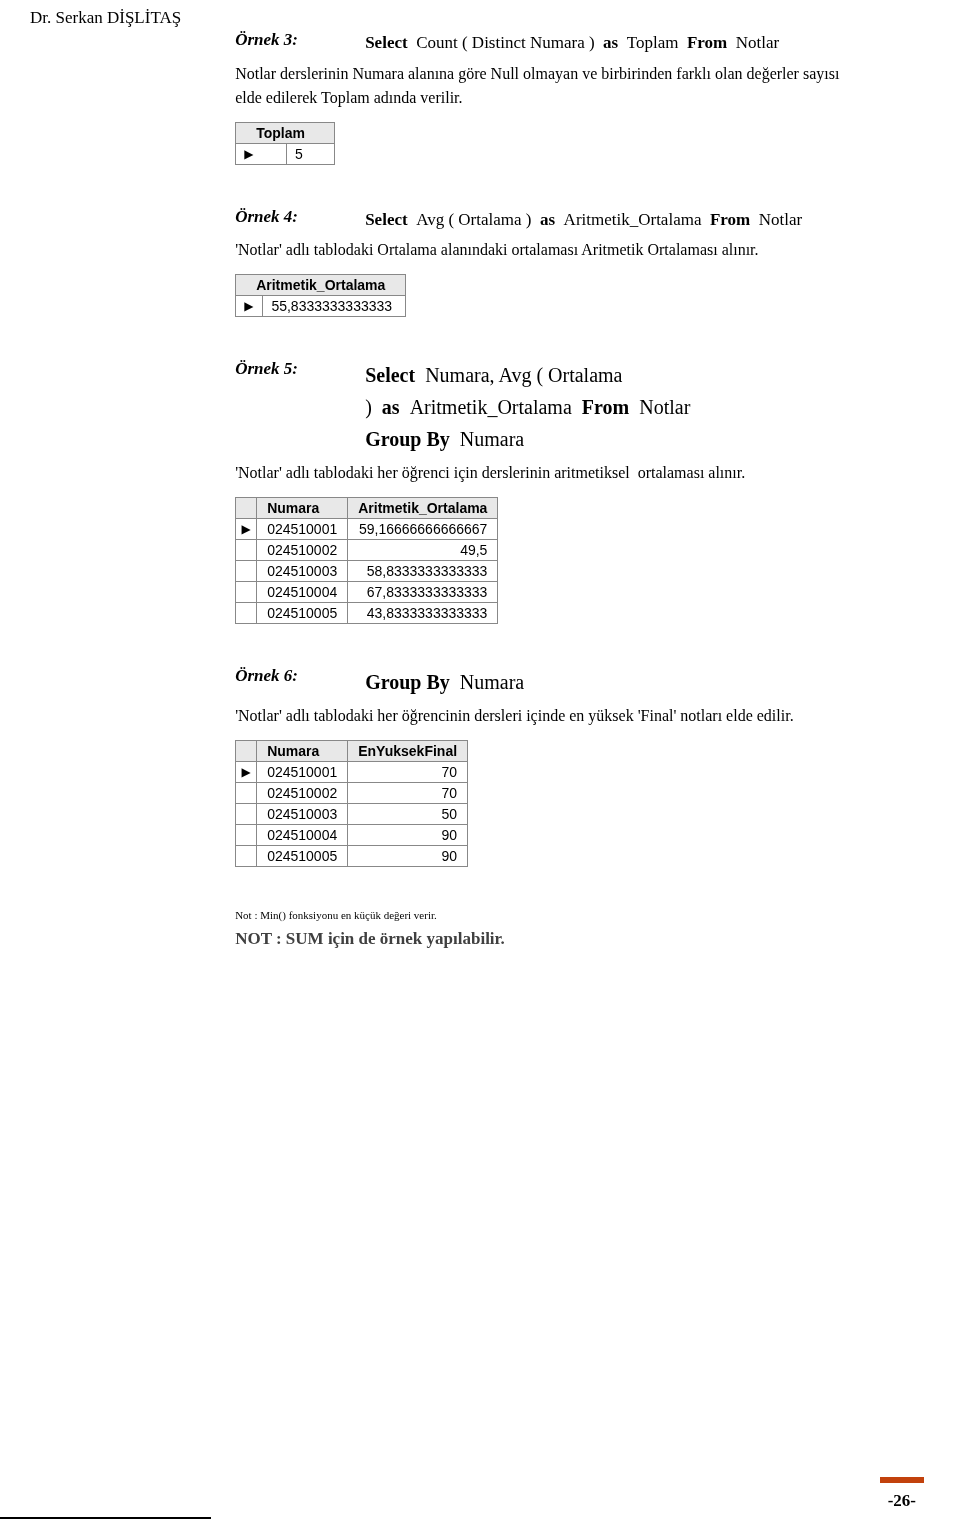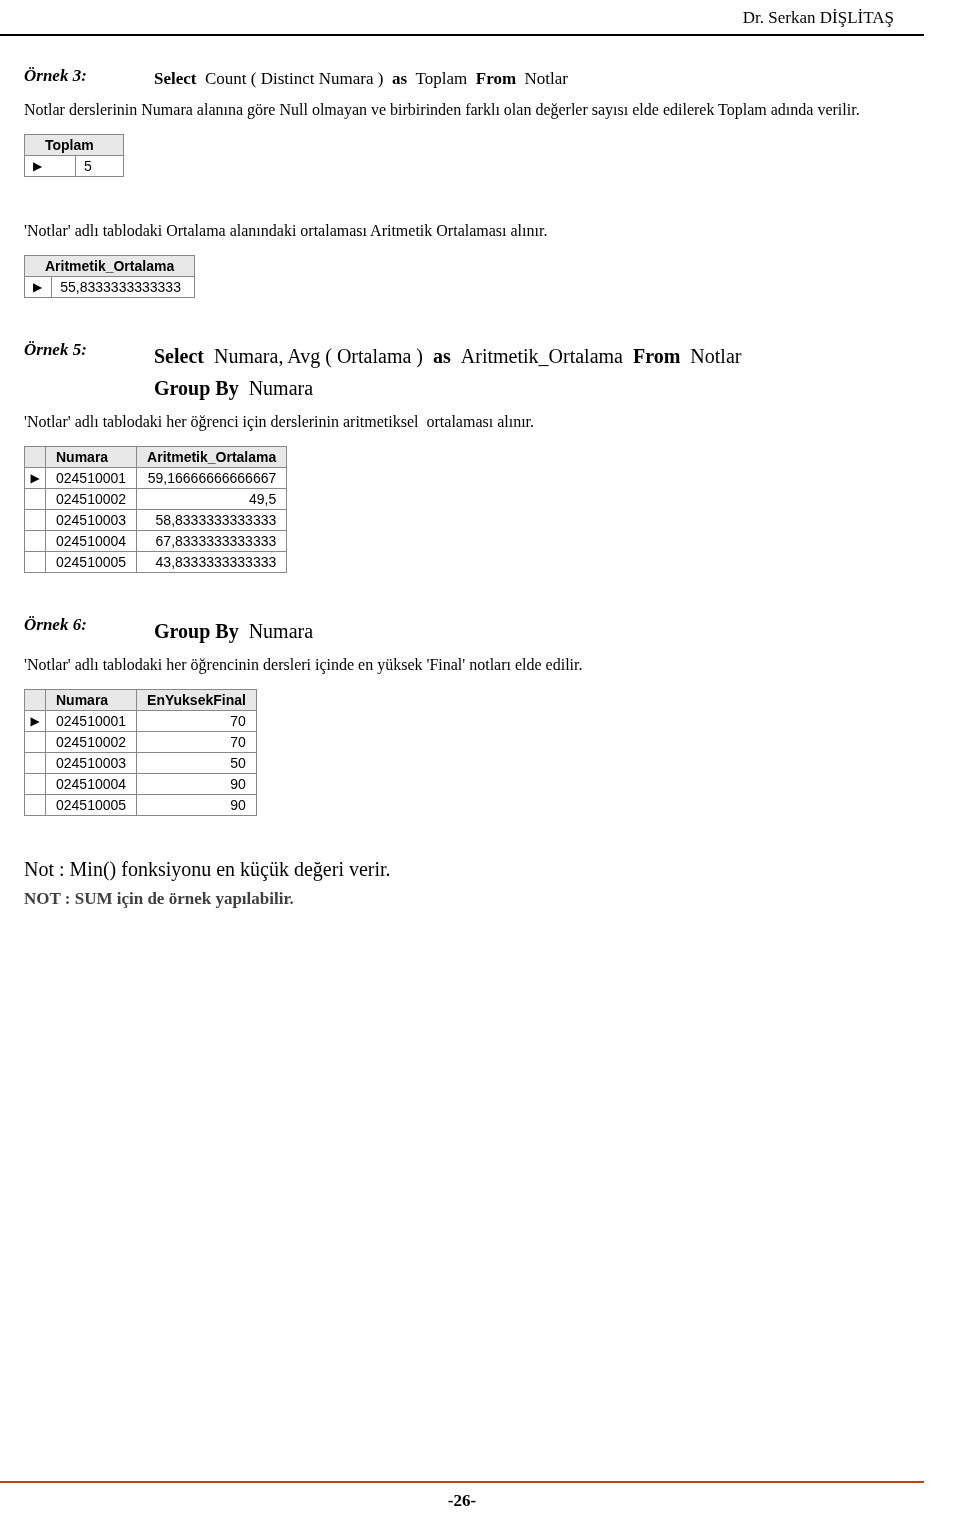--- a/index.html
+++ b/index.html
@@ -12,21 +12,21 @@
       min-height: 1519px;
       position: relative;
     }
 
     .page-container {
       width: 924px;
       min-height: 1519px;
       padding: 0;
       position: relative;
       display: flex;
-      flex-direction: column;
+      flex-direction: row;
     }
 
     
     .top-header {
       border-bottom: 2px solid #000;
       text-align: right;
       padding: 8px 30px 6px 30px;
       font-size: 17px;
       font-weight: normal;
     }
@@ -123,36 +123,36 @@
     }
 
     
     .row-arrow {
       font-size: 12px;
       color: #000;
     }
 
     
     .note-line {
-      font-size: 20px;
+      font-size: 11px;
       margin-top: 2px;
       margin-bottom: 4px;
     }
 
     
     .not-sum-line {
       font-size: 17px;
       color: #404040;
       font-weight: bold;
       margin-top: 8px;
     }
 
     
     .page-footer {
-      border-top: 2px solid #c2410c;
+      border-top: 6px solid #c2410c;
       text-align: center;
       padding: 8px;
       font-size: 17px;
       font-weight: bold;
       margin-top: auto;
     }
 
     .code-line {
       display: block;
       font-size: 20px;
@@ -189,20 +189,26 @@
             <tr>
               <td class="row-arrow">▶</td>
               <td>5</td>
             </tr>
           </tbody>
         </table>
       </div>
     </div>
 
     <div class="example-block">
+      <div class="example-title-row">
+        <span class="example-label">Örnek 4:</span>
+        <span class="example-code">
+          <span class="kw-bold">Select</span>&nbsp;&nbsp;Avg ( Ortalama )&nbsp;&nbsp;<span class="kw-bold">as</span>&nbsp;&nbsp;Aritmetik_Ortalama&nbsp;&nbsp;<span class="kw-bold">From</span>&nbsp;&nbsp;Notlar
+        </span>
+      </div>
       <div class="example-desc">'Notlar' adlı tablodaki Ortalama alanındaki ortalaması Aritmetik Ortalaması alınır.</div>
       <div class="result-table-wrapper">
         <table class="single-val-table">
           <thead>
             <tr>
               <th colspan="2">Aritmetik_Ortalama</th>
             </tr>
           </thead>
           <tbody>
             <tr>

